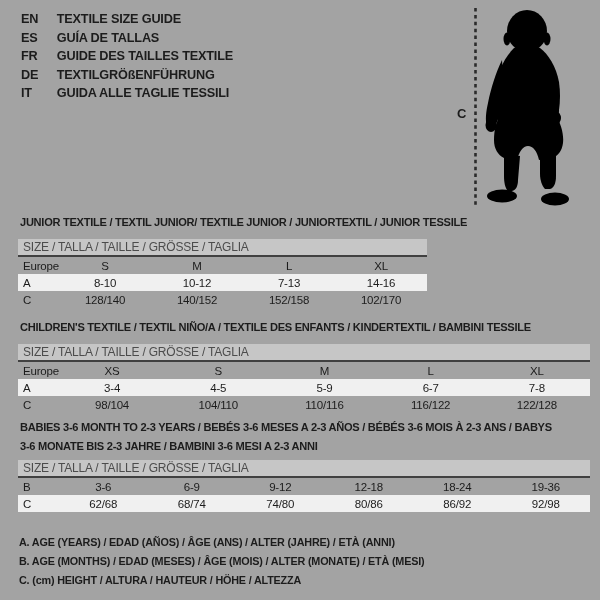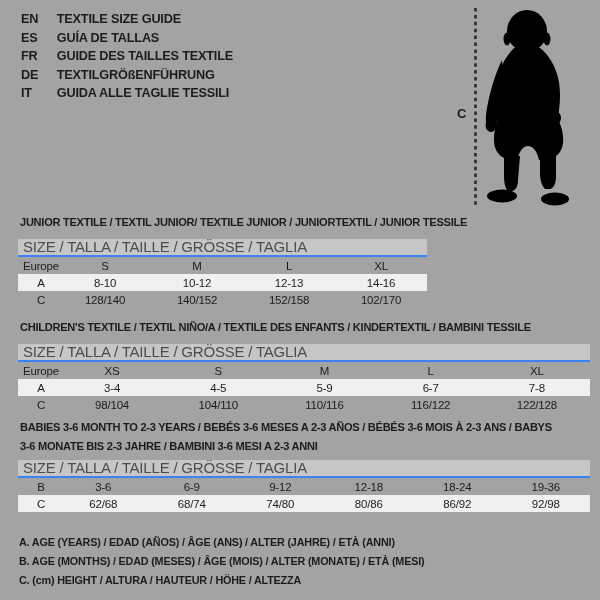--- a/index.html
+++ b/index.html
@@ -16,24 +16,24 @@
   .fig-line { position:absolute; left:473px; top:7px; }
   .fig-baby { position:absolute; left:482px; top:8px; }
   .fig-c { position:absolute; left:457px; top:106px; font-size:13px; font-weight:bold; }
 
   
   .tbl-title { position:absolute; font-size:11.8px; font-weight:bold; letter-spacing:-0.3px; line-height:18.5px; white-space:nowrap; transform:scaleX(0.94); transform-origin:0 0; }
   .tbl-title.wrap { white-space:normal; }
 
   
   .tbl { position:absolute; }
-  .size-bar { height:18px; line-height:16px; padding-left:5px; background:#c6c6c6; color:#4c4c4c; font-size:15px; letter-spacing:-0.2px; border-bottom:2px solid #3b82f6; }
+  .size-bar { height:18px; line-height:16px; padding-left:5px; background:#c6c6c6; color:#4c4c4c; font-size:12px; letter-spacing:-0.2px; border-bottom:2px solid #404040; }
   table.grid { border-collapse:collapse; table-layout:fixed; width:100%; }
   table.grid td { height:17px; font-size:11.5px; letter-spacing:-0.2px; text-align:center; vertical-align:middle; padding:0; }
-  table.grid td.lbl { width:41px; text-align:center; padding-left:5px; }
+  table.grid td.lbl { width:41px; text-align:left; padding-left:5px; }
   table.grid tr.shaded { background:#f0f0f0; }
 
   
   .footnotes { position:absolute; left:19px; top:533px; font-size:11.5px; font-weight:bold; letter-spacing:-0.2px; line-height:18.8px; transform:scaleX(0.94); transform-origin:0 0; white-space:nowrap; }
 </style>
 </head>
 <body>
 
 <div id="canvas">
 
@@ -91,21 +91,21 @@
             <td class="lbl">Europe</td>
             <td>S</td>
             <td>M</td>
             <td>L</td>
             <td>XL</td>
           </tr>
           <tr class="shaded">
             <td class="lbl">A</td>
             <td>8-10</td>
             <td>10-12</td>
-            <td>12-13</td>
+            <td>7-13</td>
             <td>14-16</td>
           </tr>
           <tr>
             <td class="lbl">C</td>
             <td>128/140</td>
             <td>140/152</td>
             <td>152/158</td>
             <td>102/170</td>
           </tr>
         </tbody>

